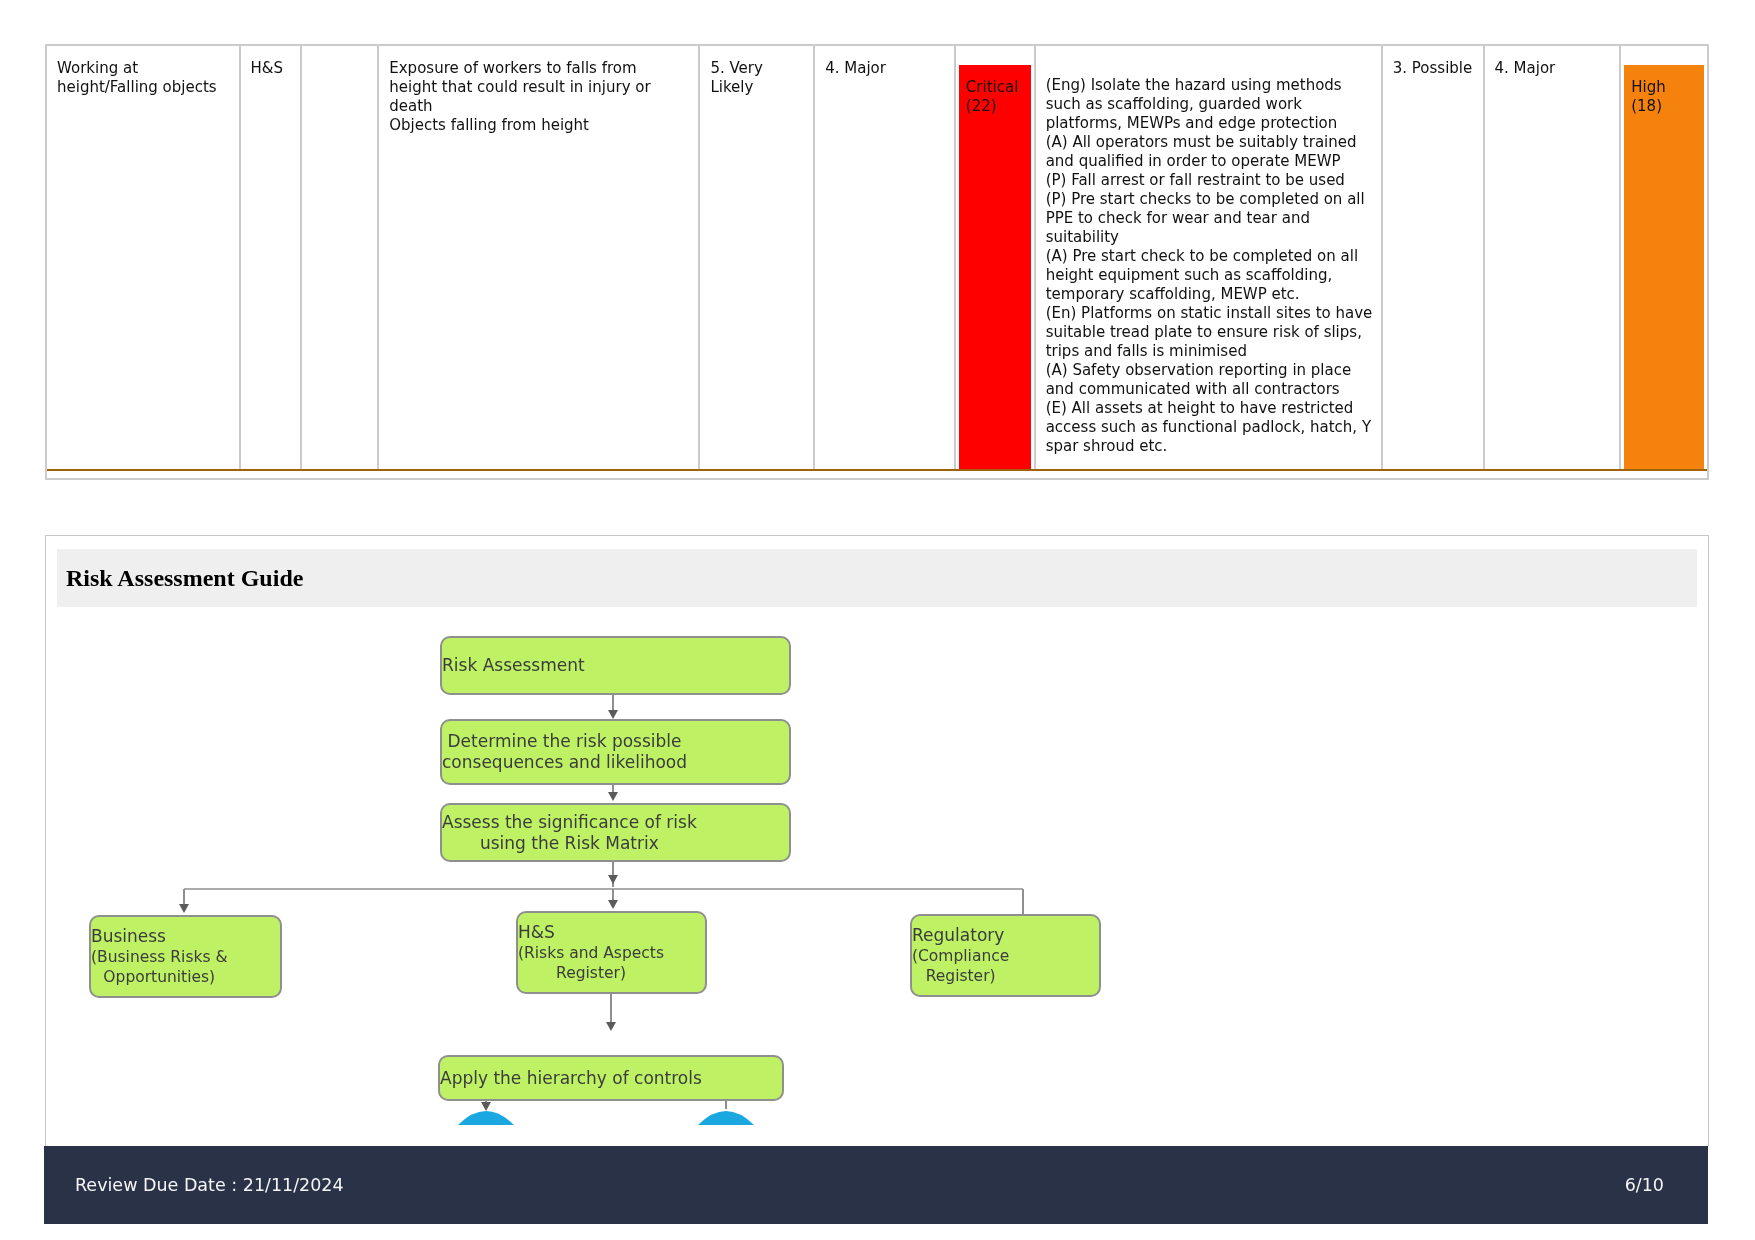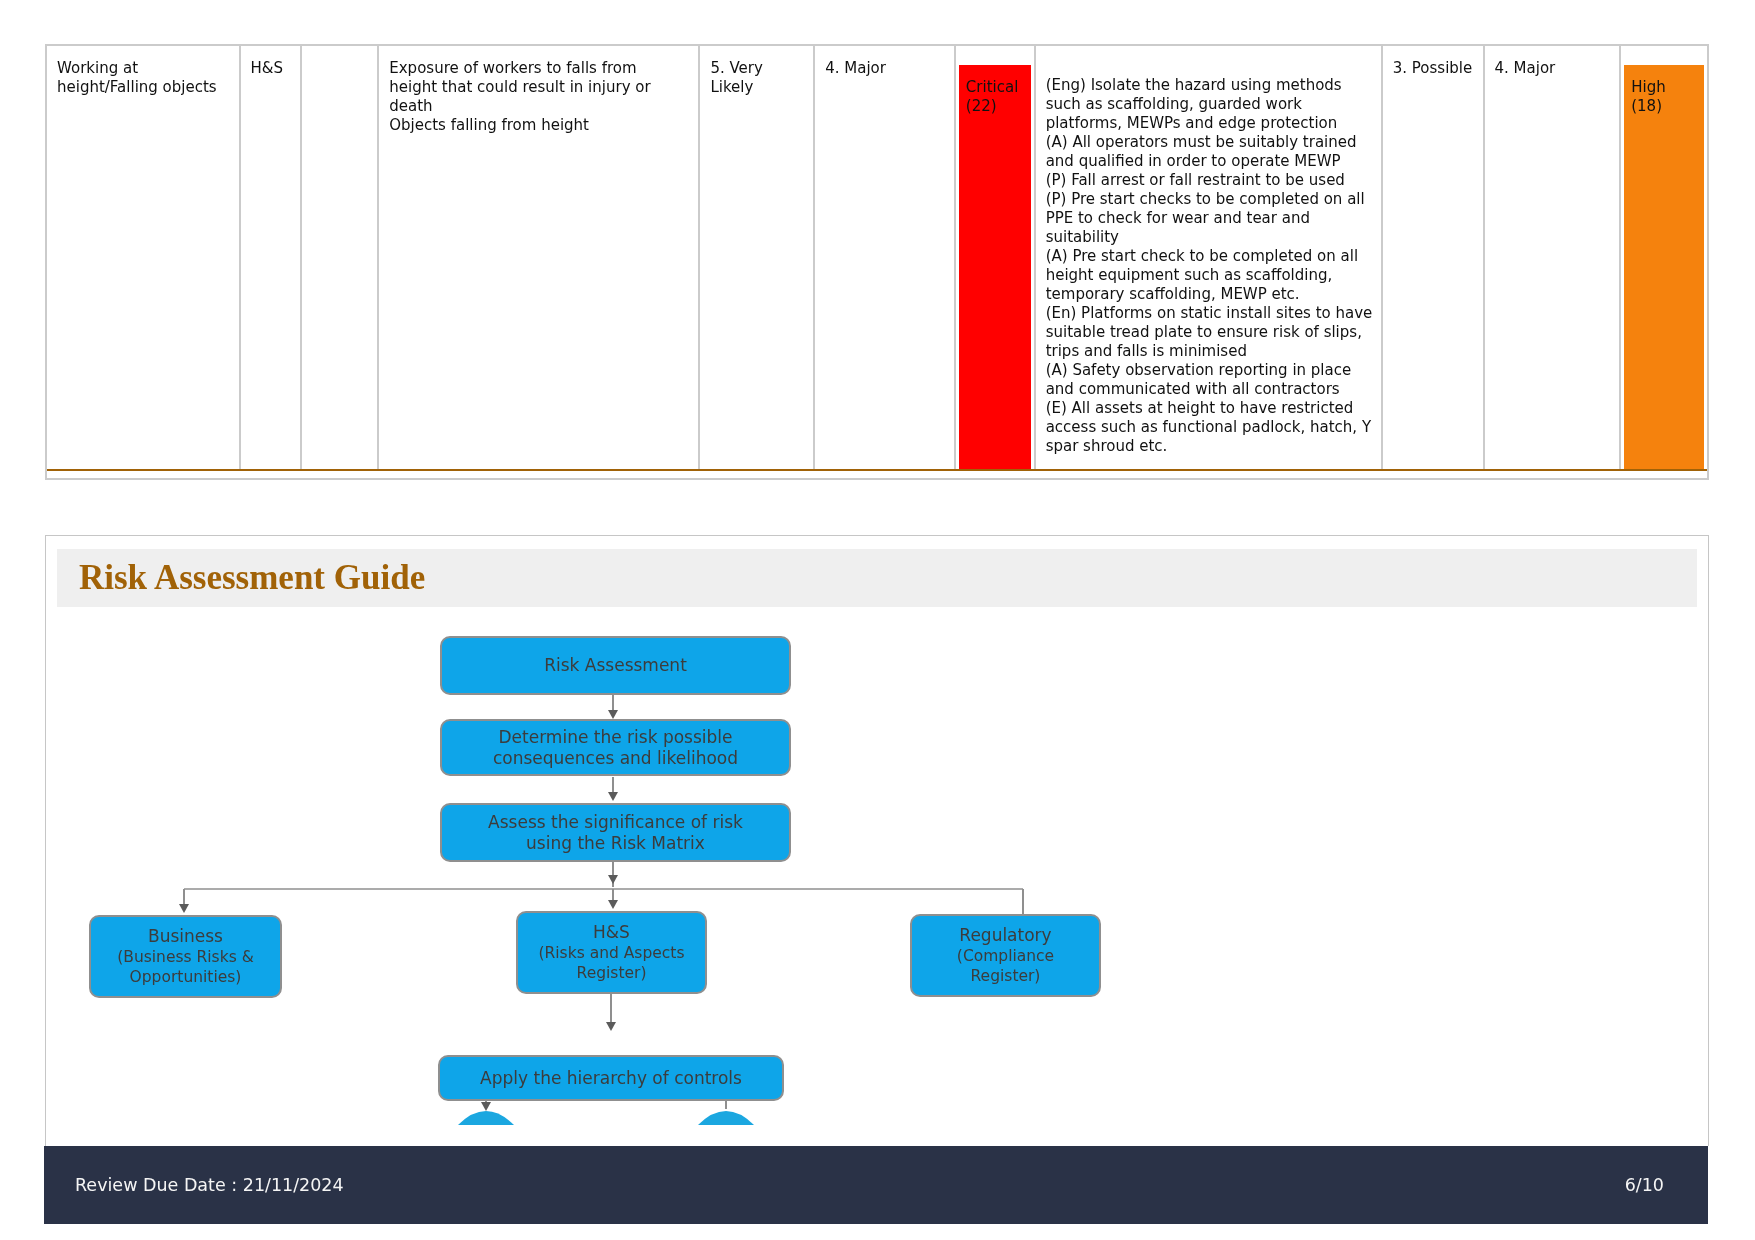--- a/index.html
+++ b/index.html
@@ -19,29 +19,29 @@
   .c9{width:102px;} .c10{width:137px;} .c11{width:86px;}
   .rating{padding:0 3px;}
   .rating-fill{height:100%;box-sizing:border-box;padding:13px 7px;font-size:15px;line-height:19px;
                white-space:pre-line;color:#111;}
 
   
   .guide{position:absolute;left:45px;top:535px;width:1664px;height:611px;box-sizing:border-box;
          border:1px solid #c6c6c6;border-bottom:none;background:#fff;}
   .guide-header{position:absolute;left:11px;right:11px;top:13px;height:58px;background:#efefef;}
   .guide-title{font-family:"Liberation Serif","DejaVu Serif",serif;font-weight:bold;
-               font-size:35px;line-height:58px;padding-left:22px;color:#a16207;}
+               font-size:24px;line-height:58px;padding-left:9px;color:#000000;}
 
   .node{position:absolute;box-sizing:border-box;border:2px solid #8f8f8f;border-radius:10px;
-        background:#0ea5e9;display:flex;flex-direction:column;justify-content:center;align-items:center;
+        background:#bef264;display:flex;flex-direction:column;justify-content:center;align-items:flex-start;
         text-align:center;color:#3c3c3c;font-size:17px;line-height:21px;white-space:pre-line;}
   .node .sub{font-size:15.5px;line-height:20px;white-space:pre-line;}
   .node .sub.italic{}
   .n-risk{left:394px;top:100px;width:351px;height:59px;}
-  .n-det {left:394px;top:183px;width:351px;height:57px;}
+  .n-det {left:394px;top:183px;width:351px;height:66px;}
   .n-ass {left:394px;top:267px;width:351px;height:59px;}
   .n-bus {left:43px; top:379px;width:193px;height:83px;}
   .n-hs  {left:470px;top:375px;width:191px;height:83px;}
   .n-reg {left:864px;top:378px;width:191px;height:83px;}
   .n-app {left:392px;top:519px;width:346px;height:46px;}
   .flow-svg{position:absolute;left:0;top:0;pointer-events:none;}
 
   
   .footer{position:absolute;left:44px;top:1146px;width:1664px;height:78px;background:#2a3247;
           display:flex;align-items:center;justify-content:space-between;box-sizing:border-box;

